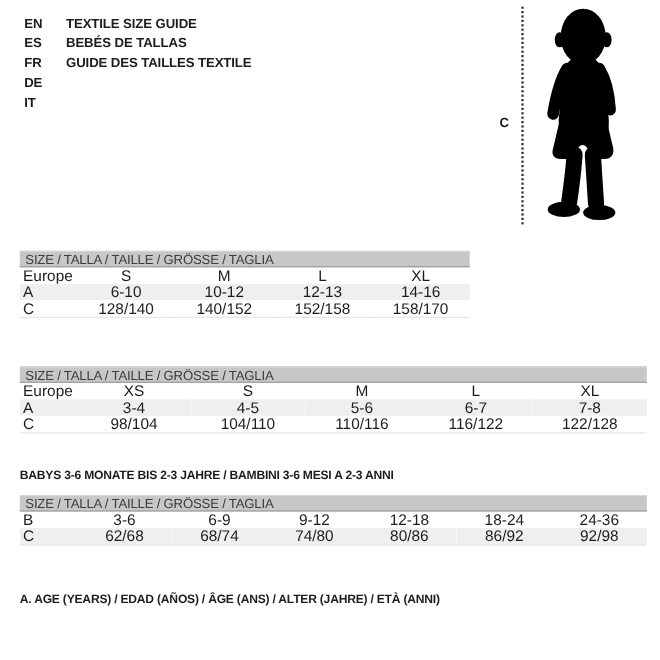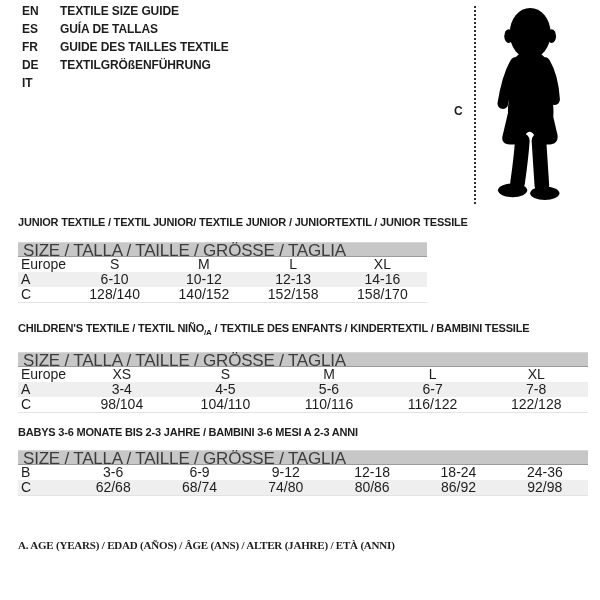--- a/index.html
+++ b/index.html
@@ -3,78 +3,77 @@
 <meta charset="utf-8">
 <style>
   html,body{margin:0;padding:0;}
   body{
     width:600px;height:600px;position:relative;background:#ffffff;
     font-family:"Liberation Sans","DejaVu Sans",sans-serif;
     color:var(--text,#1d1d1d);
     -webkit-font-smoothing:antialiased;
   }
   
-  .lang-block{position:absolute;left:22px;top:2px;}
+  .lang-block{position:absolute;left:22px;top:12px;}
   .lang-row{display:flex;line-height:18px;font-size:12px;font-weight:bold;letter-spacing:-0.1px;}
   .lang-code{width:38px;}
   
   .figure{position:absolute;left:448px;top:4px;width:150px;height:205px;}
   .height-line{position:absolute;left:26px;top:2px;height:198px;border-left:2px dotted #2e2e2e;}
   .height-label{position:absolute;left:6px;top:100px;font-size:12px;font-weight:bold;}
   .figure svg{position:absolute;left:36px;top:0;}
   
   .section{position:absolute;left:18px;}
   .sec-1{top:215px;width:409px;}
   .sec-2{top:321px;width:570px;}
   .sec-3{top:425px;width:570px;}
   .table-title{font-size:11px;font-weight:bold;line-height:14px;letter-spacing:-0.2px;white-space:nowrap;}
   .table-title sub{font-size:8px;}
   .size-bar{
     margin-top:13px;height:15px;line-height:15px;
     background:var(--size-bar-bg,#c7c7c7);
     border-top:1px solid #d6d6d6;border-bottom:1px solid #9a9a9a;
-    font-size:17px;color:#3c3c3c;padding-left:5px;box-sizing:border-box;
+    font-size:12px;color:#3c3c3c;padding-left:5px;box-sizing:border-box;
     letter-spacing:-0.2px;
   }
   .sec-2 .size-bar{margin-top:12px;}
   .sec-3 .size-bar{margin-top:11px;}
   table.size-table{
     width:100%;border-collapse:collapse;table-layout:fixed;
     border-bottom:1px solid #e3e3e3;
   }
   table.size-table td{
     height:15px;font-size:14px;line-height:15px;text-align:center;
     padding:0;white-space:nowrap;overflow:hidden;
   }
   table.size-table td.lbl{text-align:left;padding-left:3px;}
   tr.shaded td{background:var(--shaded-row-bg,#efefef);}
   col.label-col{width:52px;}
   
   .footnotes{position:absolute;left:18px;top:538px;}
-  .footnote{font-size:11px;font-weight:bold;line-height:14px;letter-spacing:-0.2px;white-space:nowrap;font-family:Liberation Serif, serif;}
+  .footnote{font-size:11px;font-weight:bold;line-height:14px;letter-spacing:-0.2px;white-space:nowrap;}
 </style>
 </head>
 <body>
 
 <div class="lang-block">
   <div class="lang-row">
     <span class="lang-code">EN</span>
     <span>TEXTILE SIZE GUIDE</span>
   </div>
   <div class="lang-row">
     <span class="lang-code">ES</span>
-    <span>GUÍA DE TALLAS</span>
+    <span>BEBÉS DE TALLAS</span>
   </div>
   <div class="lang-row">
     <span class="lang-code">FR</span>
     <span>GUIDE DES TAILLES TEXTILE</span>
   </div>
   <div class="lang-row">
     <span class="lang-code">DE</span>
-    <span>TEXTILGRÖßENFÜHRUNG</span>
   </div>
   <div class="lang-row">
     <span class="lang-code">IT</span>
   </div>
 </div>
 
 <div class="figure">
   <span class="height-label">C</span>
   <div class="height-line"></div>
   <svg viewBox="0 0 105 205" width="105" height="200" aria-hidden="true">
@@ -88,21 +87,20 @@
       <path d="M61,60 C67,70 70,82 71,98" stroke="#000000" stroke-width="11" stroke-linecap="round" fill="none"></path>
       <path d="M38,140 C37,155 35,170 33,184" stroke="#000000" stroke-width="15" stroke-linecap="round" fill="none"></path>
       <path d="M55,140 C56,155 57,170 58,186" stroke="#000000" stroke-width="15" stroke-linecap="round" fill="none"></path>
       <ellipse cx="28" cy="191" rx="15" ry="7"></ellipse>
       <ellipse cx="61" cy="194" rx="15" ry="7"></ellipse>
     </g>
   </svg>
 </div>
 
 <div class="section sec-1">
-  <div class="table-title">JUNIOR TEXTILE / TEXTIL JUNIOR/ TEXTILE JUNIOR / JUNIORTEXTIL / JUNIOR TESSILE</div>
   <div class="size-bar">SIZE / TALLA / TAILLE / GRÖSSE / TAGLIA</div>
   <table class="size-table">
     <colgroup>
         <col class="label-col">
         <col>
         <col>
         <col>
         <col>
       </colgroup>
     <tbody>
@@ -125,21 +123,20 @@
       <td>128/140</td>
       <td>140/152</td>
       <td>152/158</td>
       <td>158/170</td>
     </tr>
   </tbody>
     </table>
 </div>
 
 <div class="section sec-2">
-  <div class="table-title"><span>CHILDREN'S TEXTILE / TEXTIL NIÑO</span><sub>/A</sub><span> / TEXTILE DES ENFANTS / KINDERTEXTIL / BAMBINI TESSILE</span></div>
   <div class="size-bar">SIZE / TALLA / TAILLE / GRÖSSE / TAGLIA</div>
   <table class="size-table">
     <colgroup>
         <col class="label-col">
         <col>
         <col>
         <col>
         <col>
         <col>
       </colgroup>

